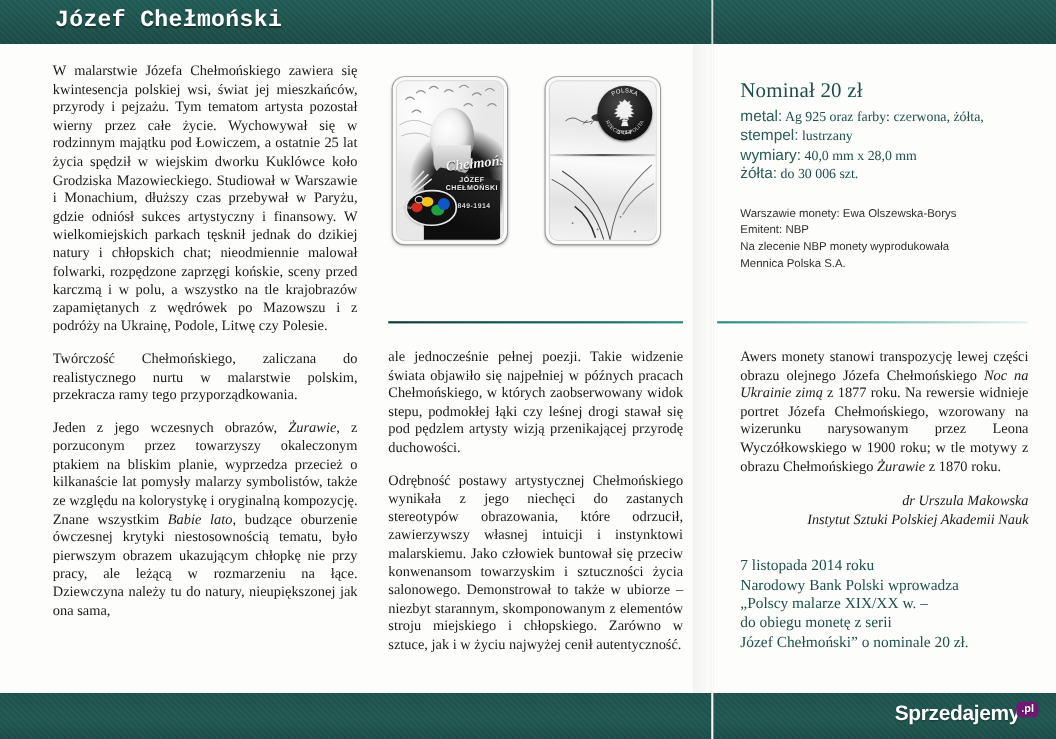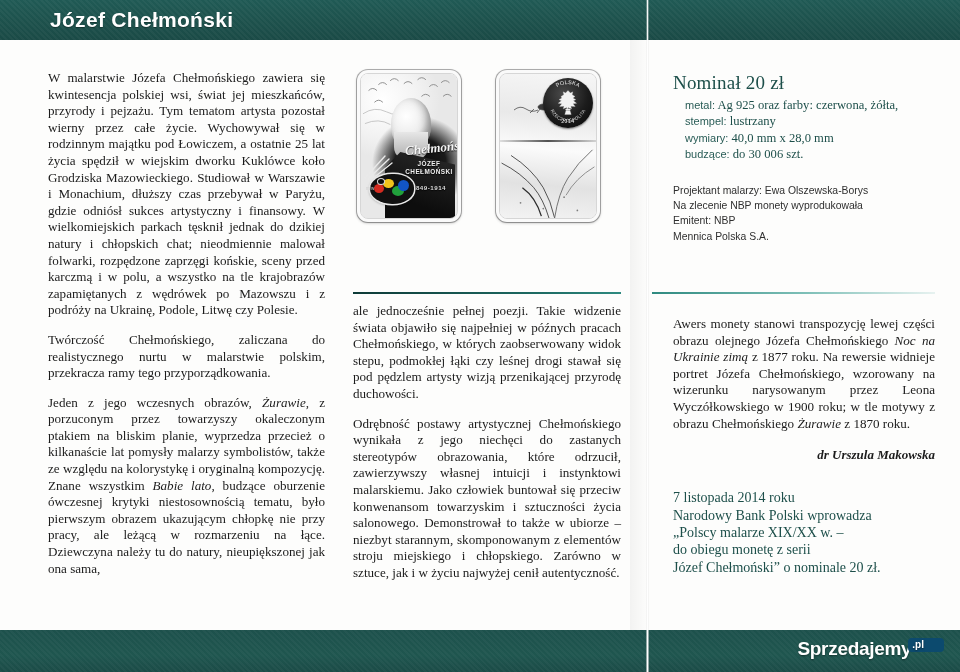--- a/index.html
+++ b/index.html
@@ -36,21 +36,21 @@
       repeating-linear-gradient(45deg, rgba(255,255,255,.035) 0 2px, rgba(0,0,0,0) 2px 4px);
     pointer-events:none;
   }
   .header-title {
     position: absolute;
     left: 50px; top: 8px;
     font-size: 21px;
     font-weight: bold;
     color: #ffffff;
     letter-spacing: .3px;
-    font-family: Liberation Sans, sans-serif;
+    font-family: Liberation Mono, monospace;
     text-shadow: 0 1px 1px rgba(0,0,0,.35);
     z-index: 4;
   }
 
   
   .footer-band {
     position: absolute;
     left: 0; bottom: 0;
     width: 960px; height: 42px;
     background: linear-gradient(180deg,#1d514c 0%, #1f564f 60%, #1b4b47 100%);
@@ -77,21 +77,21 @@
     width: 18px;
     left: 630px;
     background: linear-gradient(90deg, rgba(0,0,0,.045), rgba(0,0,0,0));
     z-index: 2;
     pointer-events: none;
   }
 
   
   .col {
     position: absolute;
-    top: 70px;
+    top: 56px;
   }
   .col-left  { left: 48px;  width: 277px; }
   .col-mid   { left: 353px; width: 268px; }
   .col-right { left: 673px; width: 262px; }
 
   p.body {
     margin: 0 0 13px 0;
     font-size: 13.1px;
     line-height: 16.6px;
     text-align: justify;
@@ -261,23 +261,22 @@
   }
   ul.spec li {
     font-size: 12.6px;
     line-height: 16.4px;
     color: #1d4f4a;
     font-family: "Liberation Serif", serif;
     white-space: nowrap;
   }
   ul.spec li .lbl {
     font-family: "Liberation Sans", sans-serif;
-    font-size: 11px;
+    font-size: 14px;
     color: #2a5d57;
-    margin-left: 12px;
   }
   ul.spec li .val { color: #1d4f4a; }
   ul.spec li.indent { padding-left: 34px; }
 
   .credits {
     margin-top: 20px;
   }
   .credits div {
     font-family: "Liberation Sans", sans-serif;
     font-size: 10.4px;
@@ -286,21 +285,20 @@
     white-space: nowrap;
   }
 
   .signature {
     margin-top: 14px;
     text-align: right;
     font-style: italic;
     font-size: 13px;
     line-height: 17px;
     color: #1b1b1b;
-    font-weight: bold;
   }
 
   .release {
     margin-top: 26px;
   }
   .release div {
     font-size: 14px;
     line-height: 17.4px;
     color: #1d4f4a;
   }
@@ -312,25 +310,25 @@
     z-index: 10;
     font-family: "Liberation Sans", sans-serif;
     font-weight: bold;
     font-size: 19px;
     color: #ffffff;
     letter-spacing: -.3px;
     text-shadow: 0 1px 2px rgba(0,0,0,.45);
   }
   .watermark .tld {
     display: inline-block;
-    background: #0c4a6e;
+    background: #701a75;
     color: #ffffff;
     font-size: 10px;
     border-radius: 4px;
-    padding: 1px 20px 2px 4px;
+    padding: 1px 4px 2px 4px;
     margin-left: -3px;
     vertical-align: super;
     letter-spacing: 0;
   }
 </style>
 </head>
 <body>
 
 <div id="leaflet">
 
@@ -438,45 +436,46 @@
           </svg>
           <div class="obv-year">2014</div>
         </div>
       </div>
     </div>
   </div>
 
   <div class="rule rule-mid"></div>
   <div class="rule rule-right"></div>
 
-  <div class="col col-mid" style="top:303px;">
+  <div class="col col-mid" style="top:316px;">
     <p class="body">ale jednocześnie pełnej poezji. Takie widzenie świata objawiło się najpełniej w późnych pracach Chełmońskiego, w których zaobserwowany widok stepu, podmokłej łąki czy leśnej drogi stawał się pod pędzlem artysty wizją przenikającej przyrodę duchowości.</p>
     <p class="body last">Odrębność postawy artystycznej Chełmońskiego wynikała z jego niechęci do zastanych stereotypów obrazowania, które odrzucił, zawierzywszy własnej intuicji i instynktowi malarskiemu. Jako człowiek buntował się przeciw konwenansom towarzyskim i sztuczności życia salonowego. Demonstrował to także w ubiorze – niezbyt starannym, skomponowanym z elementów stroju miejskiego i chłopskiego. Zarówno w sztuce, jak i w życiu najwyżej cenił autentyczność.</p>
   </div>
 
   <div class="col col-right" style="top:72px;width:275px;">
     <div class="nominal">Nominał 20 zł</div>
     <ul class="spec">
       <li><span class="lbl">metal:</span> <span class="val">Ag 925 oraz farby: czerwona, żółta,</span></li>
       <li><span class="lbl">stempel:</span> <span class="val">lustrzany</span></li>
       <li><span class="lbl">wymiary:</span> <span class="val">40,0 mm x 28,0 mm</span></li>
-      <li><span class="lbl">budzące:</span> <span class="val">do 30 006 szt.</span></li>
+      <li><span class="lbl">żółta:</span> <span class="val">do 30 006 szt.</span></li>
     </ul>
     <div class="credits">
-      <div>Projektant malarzy: Ewa Olszewska-Borys</div>
+      <div>Warszawie monety: Ewa Olszewska-Borys</div>
+      <div>Emitent: NBP</div>
       <div>Na zlecenie NBP monety wyprodukowała</div>
-      <div>Emitent: NBP</div>
       <div>Mennica Polska S.A.</div>
     </div>
   </div>
 
   <div class="col col-right" style="top:316px;">
     <p class="body"><span>Awers monety stanowi transpozycję lewej części obrazu olejnego Józefa Chełmońskiego </span><span class="it">Noc na Ukrainie zimą</span><span> z 1877 roku. Na rewersie widnieje portret Józefa Chełmońskiego, wzorowany na wizerunku narysowanym przez Leona Wyczółkowskiego w 1900 roku; w tle motywy z obrazu Chełmońskiego </span><span class="it">Żurawie</span><span> z 1870 roku.</span></p>
     <div class="signature">
       <div>dr Urszula Makowska</div>
+      <div>Instytut Sztuki Polskiej Akademii Nauk</div>
     </div>
     <div class="release">
       <div>7 listopada 2014 roku</div>
       <div>Narodowy Bank Polski wprowadza</div>
       <div>„Polscy malarze XIX/XX w. –</div>
       <div>do obiegu monetę z serii</div>
       <div>Józef Chełmoński” o nominale 20 zł.</div>
     </div>
   </div>
 

